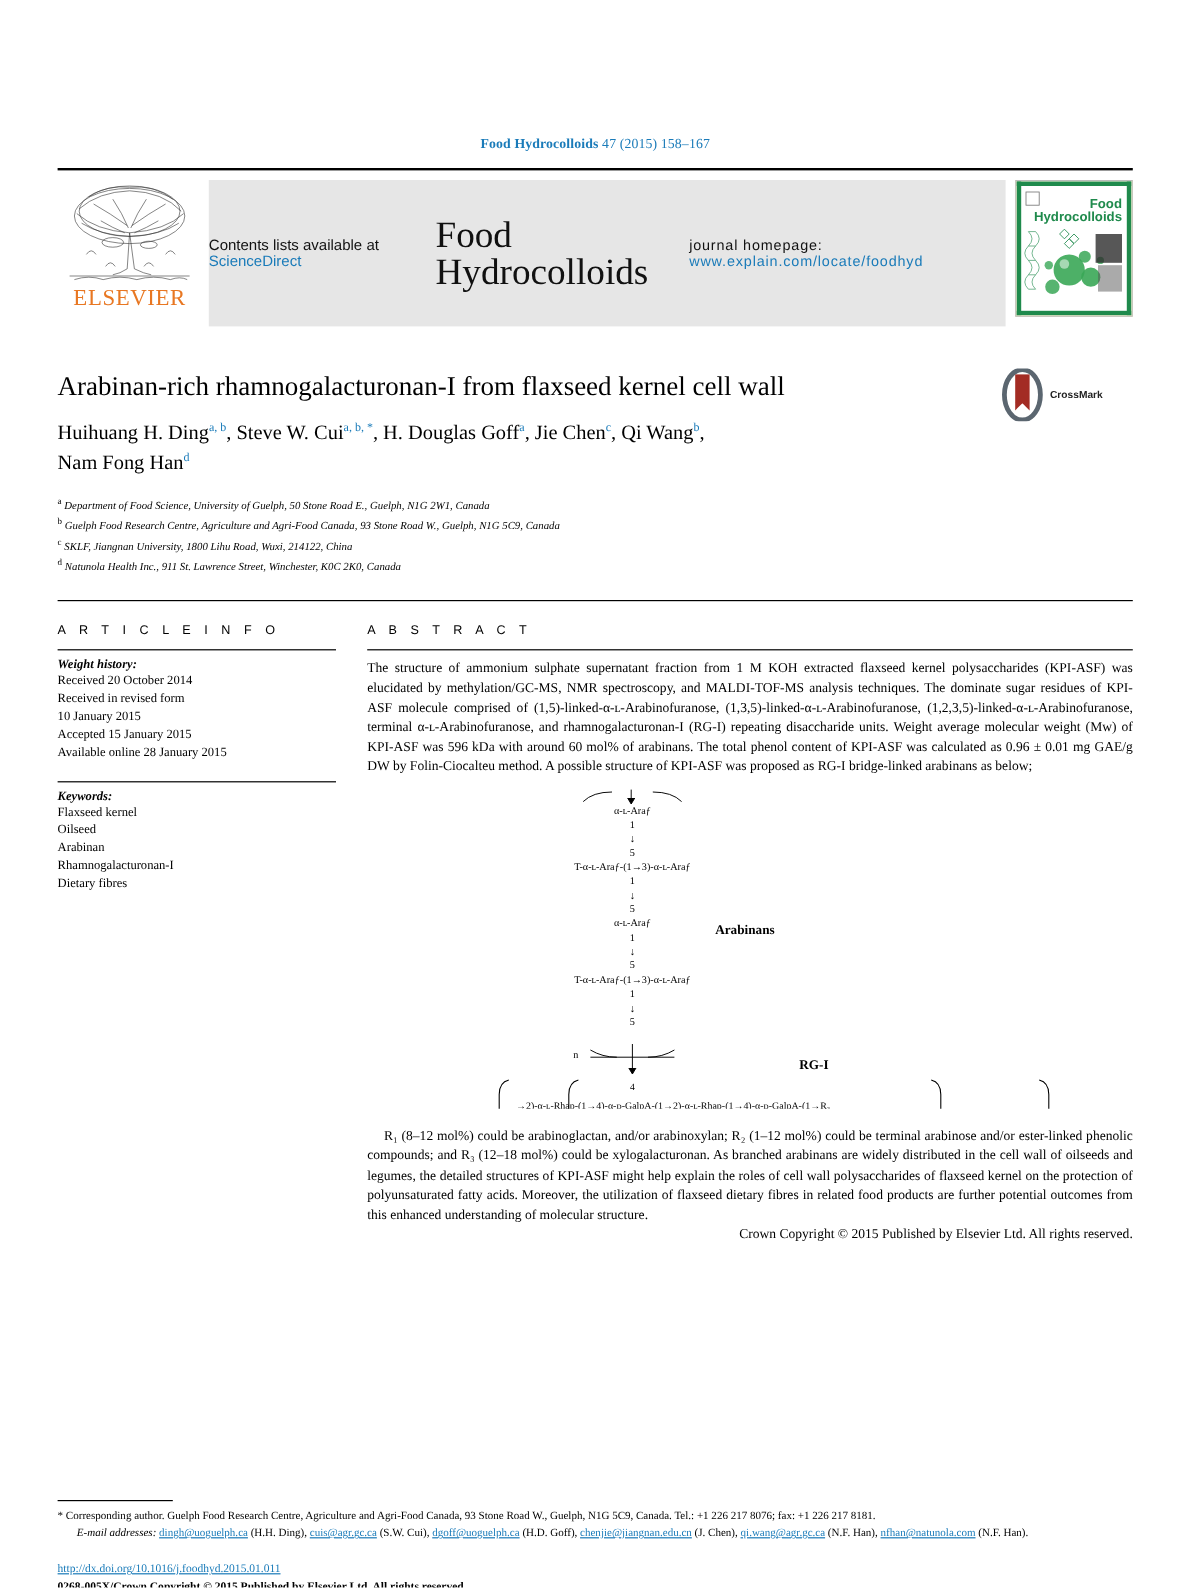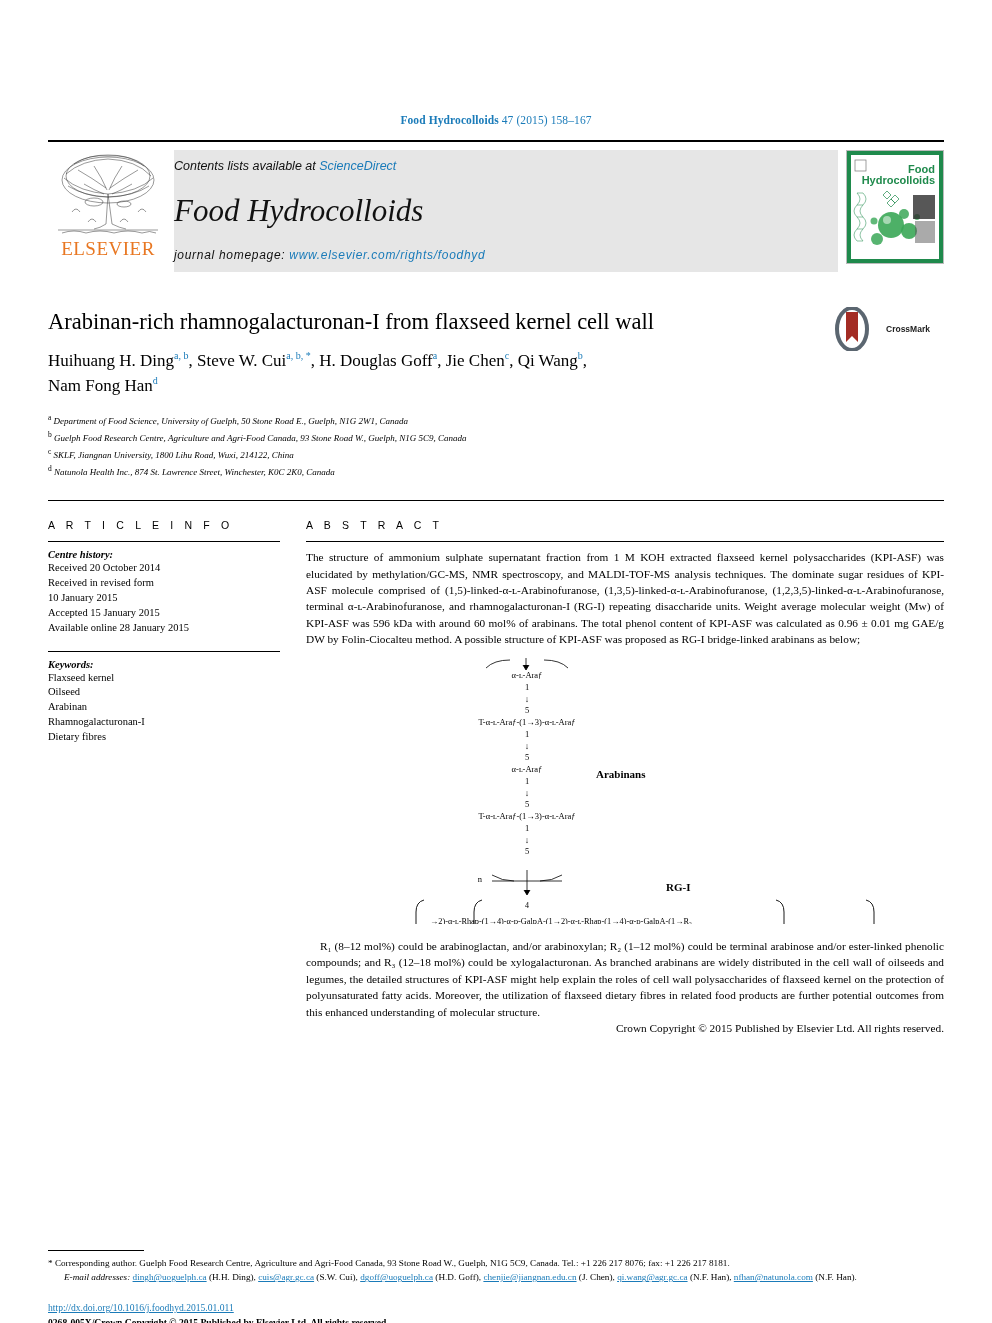--- a/index.html
+++ b/index.html
@@ -41,24 +41,23 @@
   .elsevier-word {
     color:#E87722; font-family:"Liberation Serif", serif;
     font-size:19px; letter-spacing:.5px; font-weight:normal; line-height:1;
     margin-top:1px;
     text-align:center;
   }
   .masthead-center {
     flex:1 1 auto;
     background:#e6e6e6;
     margin:0 8px 0 6px;
-    display:flex; flex-direction:column; align-items:flex-start; justify-content:space-between;
+    display:flex; flex-direction:row; align-items:center; justify-content:space-between;
     padding:9px 0 10px 0;
     box-sizing:border-box;
-    font-style:italic;
   }
   .contents-line { font-family:"Liberation Sans", sans-serif; font-size:12.5px; color:#111; }
   .contents-line a { color:#1a7bb9; text-decoration:none; }
   .journal-name {
     font-family:"Liberation Serif", serif;
     font-size:31px; color:#111; line-height:1;
   }
   .homepage-line { font-family:"Liberation Sans", sans-serif; font-size:12px; color:#111; letter-spacing:.7px; }
   .homepage-line .url { color:#1a7bb9; }
   .cover-thumb { width:96px; flex:0 0 96px; height:112px; border:1px solid #bbb; background:#fef9c3; position:relative; overflow:hidden; }
@@ -74,21 +73,21 @@
     margin-top:14px; font-size:17px; line-height:1.45; color:#000;
     margin-right:120px;
   }
   .authors sup { color:#1a7bb9; font-size:10px; vertical-align:super; }
   .affils { margin-top:14px; font-size:9px; font-style:italic; line-height:1.55; color:#000; }
   .affils sup { font-style:normal; font-size:7.5px; vertical-align:super; }
 
   .crossmark {
     position:absolute; right:0; top:-4px;
     width:112px; height:50px;
-    display:flex; align-items:center; gap:14px;
+    display:flex; align-items:center; gap:3px;
   }
   .crossmark-label { font-family:"Liberation Sans", sans-serif; font-size:8.5px; font-weight:bold; color:#222; }
 
   
   .rule-thick { margin:20px 48px 0 48px; border-top:1px solid #000; }
 
   
   .cols { margin:18px 48px 0 48px; display:flex; gap:26px; }
   .col-info { width:232px; flex:0 0 232px; }
   .col-abs  { flex:1 1 auto; }
@@ -157,21 +156,21 @@
       </svg>
       <div class="elsevier-word">ELSEVIER</div>
     </div>
 
     <div class="masthead-center">
       <div class="contents-line">
         <span>Contents lists available at </span><a href="#">ScienceDirect</a>
       </div>
       <div class="journal-name">Food Hydrocolloids</div>
       <div class="homepage-line">
-        <span>journal homepage: </span><span class="url">www.elsevier.com/rights/foodhyd</span>
+        <span>journal homepage: </span><span class="url">www.explain.com/locate/foodhyd</span>
       </div>
     </div>
 
     <div class="cover-thumb">
       <svg viewBox="0 0 96 112" width="96" height="112">
         <rect x="0" y="0" width="96" height="112" fill="#ffffff"></rect>
         <rect x="0" y="0" width="96" height="4" fill="#1f8a4c"></rect>
         <rect x="0" y="108" width="96" height="4" fill="#1f8a4c"></rect>
         <rect x="0" y="0" width="4" height="112" fill="#1f8a4c"></rect>
         <rect x="92" y="0" width="4" height="112" fill="#1f8a4c"></rect>
@@ -216,32 +215,32 @@
 
     <div class="authors">
       <span>Huihuang H. Ding</span><sup>a, b</sup><span>, Steve W. Cui</span><sup>a, b, *</sup><span>, H. Douglas Goff</span><sup>a</sup><span>, Jie Chen</span><sup>c</sup><span>, Qi Wang</span><sup>b</sup>,<br>
       <span>Nam Fong Han</span><sup>d</sup>
     </div>
 
     <div class="affils">
       <div><sup>a</sup> <span>Department of Food Science, University of Guelph, 50 Stone Road E., Guelph, N1G 2W1, Canada</span></div>
       <div><sup>b</sup> <span>Guelph Food Research Centre, Agriculture and Agri-Food Canada, 93 Stone Road W., Guelph, N1G 5C9, Canada</span></div>
       <div><sup>c</sup> <span>SKLF, Jiangnan University, 1800 Lihu Road, Wuxi, 214122, China</span></div>
-      <div><sup>d</sup> <span>Natunola Health Inc., 874 St. Lawrence Street, Winchester, K0C 2K0, Canada</span></div>
+      <div><sup>d</sup> <span>Natunola Health Inc., 911 St. Lawrence Street, Winchester, K0C 2K0, Canada</span></div>
     </div>
   </div>
 
   <div class="rule-thick"></div>
 
   <div class="cols">
 
     <div class="col-info">
       <div class="sec-head">A R T I C L E   I N F O</div>
       <div class="hr-thin"></div>
-      <div class="info-sub">Centre history:</div>
+      <div class="info-sub">Weight history:</div>
       <div class="info-line">Received 20 October 2014</div>
       <div class="info-line">Received in revised form</div>
       <div class="info-line">10 January 2015</div>
       <div class="info-line">Accepted 15 January 2015</div>
       <div class="info-line">Available online 28 January 2015</div>
       <div class="info-gap"></div>
       <div class="hr-thin"></div>
       <div class="info-sub">Keywords:</div>
       <div class="info-line">Flaxseed kernel</div>
       <div class="info-line">Oilseed</div>

